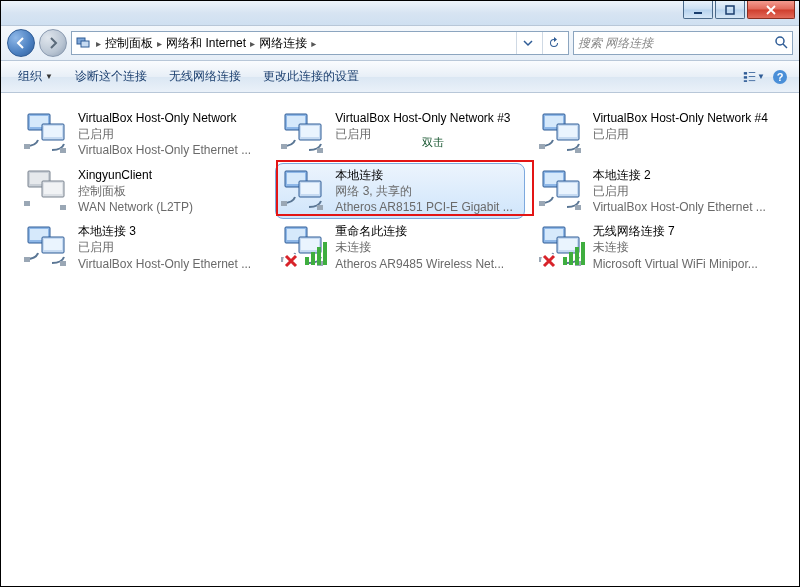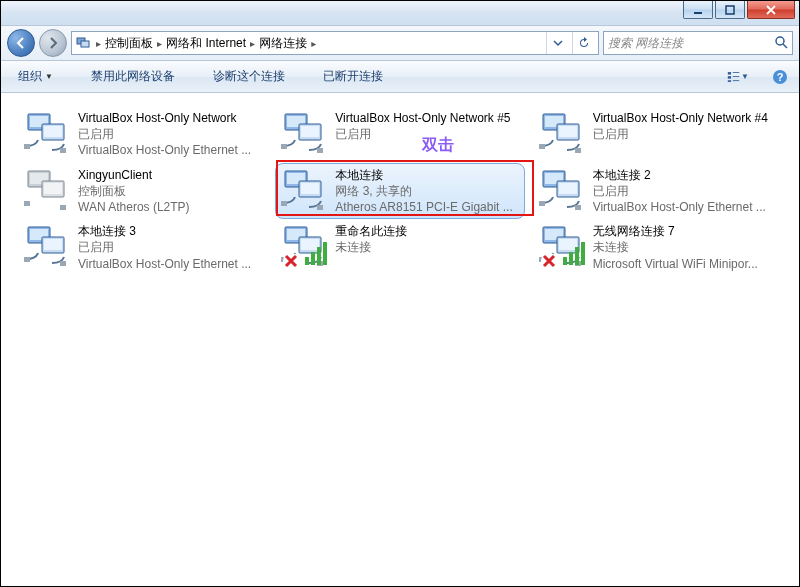--- a/index.html
+++ b/index.html
@@ -14,41 +14,41 @@
   
   .addrrow { height: 35px; background: linear-gradient(to bottom,#f4f8fc,#e6eef7); display:flex; align-items:center; padding:0 6px; gap:4px; border-bottom:1px solid #b8c7d8; }
   .navbtn { width:28px; height:28px; border-radius:50%; background: radial-gradient(circle at 30% 30%, #8fb8e8, #4a7fc0 60%, #2f5c96); border:1px solid #2f5c96; display:flex; align-items:center; justify-content:center; color:#fff; }
   .navbtn.fwd { background: radial-gradient(circle at 30% 30%, #e0e6ed, #b9c5d3 60%, #8a9ab0); border-color:#8a9ab0; color:#5a6a7a; }
   .navbtn svg { width:12px; height:12px; }
   .addrbox { flex:1; height:24px; background:#fff; border:1px solid #8ca5bf; display:flex; align-items:center; padding:0 4px; gap:4px; }
   .addr-icon { width:16px; height:16px; display:flex; align-items:center; justify-content:center; }
   .crumb { display:flex; align-items:flex-start; gap:4px; cursor:default; }
   .crumb-sep { color:#555; font-size:10px; }
   .addr-refresh, .addr-drop { width:22px; height:22px; border-left:1px solid #cfd9e4; display:flex; align-items:center; justify-content:center; color:#2f5c96; }
-  .searchbox { width:190px; height:24px; background:#fff; border:1px solid #8ca5bf; display:flex; align-items:center; padding:0 4px; gap:4px; }
+  .searchbox { width:220px; height:24px; background:#fff; border:1px solid #8ca5bf; display:flex; align-items:center; padding:0 4px; gap:4px; }
   .searchbox input { flex:1; border:none; outline:none; font-size:12px; color:#888; background:transparent; }
   .searchbox input::placeholder { color:#888; font-style:italic; }
   .searchbox .sicon { color:#2f5c96; }
   
-  .toolbar { height:32px; background: linear-gradient(to bottom,#fafcfe,#e8eff7 50%,#dbe7f3 52%,#eaf1f9); border-bottom:1px solid #b8c7d8; display:flex; align-items:center; padding:0 8px; gap:20px; }
+  .toolbar { height:32px; background: linear-gradient(to bottom,#fafcfe,#e8eff7 50%,#dbe7f3 52%,#eaf1f9); border-bottom:1px solid #b8c7d8; display:flex; align-items:center; padding:0 8px; gap:4px; }
   .tbtn { padding:3px 8px; display:flex; align-items:center; gap:3px; color:#1a3e6e; cursor:default; border:1px solid transparent; border-radius:2px; }
   .tbtn .drop { font-size:8px; color:#333; }
   .toolbar .spacer { flex:1; }
   .tool-icon { width:22px; height:22px; display:flex; align-items:center; justify-content:center; color:#2f5c96; }
   
   .content { position:absolute; top:93px; left:1px; right:1px; bottom:1px; background:#fff; overflow:auto; }
   .grid { display:grid; grid-template-columns: repeat(3, 1fr); gap:0 8px; padding:12px 16px; }
   .item { display:flex; align-items:flex-start; gap:6px; padding:4px 6px; position:relative; min-height:56px; }
   .item.selected { background: linear-gradient(to bottom,#ecf4fd,#cfe5fb); border:1px solid #7da9de; border-radius:8px; padding:3px 5px; }
   .item-icon { width:48px; height:48px; flex-shrink:0; position:relative; }
   .item-text { flex:1; min-width:0; line-height:1.35; }
   .item-text .line1 { color:#000; white-space:nowrap; overflow:hidden; text-overflow:ellipsis; }
   .item-text .line2, .item-text .line3 { color:#6a6a6a; white-space:nowrap; overflow:hidden; text-overflow:ellipsis; }
   .annotation-box { position:absolute; border:2px solid #e31515; pointer-events:none; }
-  .annotation-text { position:absolute; color:#8b5cf6; font-size:16px; font-weight:700; pointer-events:none; }
+  .annotation-text { position:absolute; color:#14532d; font-size:11px; font-weight:400; pointer-events:none; }
   
 </style>
 </head>
 <body>
 
 <div class="window">
 
   <div class="titlebar">
     <div class="wctrls">
       <div class="wctrl">
@@ -122,27 +122,27 @@
       </span>
     </div>
   </div>
 
   <div class="toolbar">
     <div class="tbtn">
         <span>组织</span>
         <span class="drop">▼</span>
       </div>
     <div class="tbtn">
-        <span>禁用此网络设备</span>
-      </div>
-    <div class="tbtn">
         <span>诊断这个连接</span>
       </div>
     <div class="tbtn">
-        <span>已断开连接</span>
+        <span>无线网络连接</span>
+      </div>
+    <div class="tbtn">
+        <span>更改此连接的设置</span>
       </div>
     <div class="spacer"></div>
     <div class="tool-icon">
       <svg width="16" height="16" viewBox="0 0 16 16">
           <rect x="1" y="2" width="4" height="3" fill="currentColor"></rect>
           <rect x="1" y="7" width="4" height="3" fill="currentColor"></rect>
           <rect x="1" y="12" width="4" height="2" fill="currentColor"></rect>
           <rect x="7" y="2" width="8" height="1" fill="currentColor"></rect>
           <rect x="7" y="7" width="8" height="1" fill="currentColor"></rect>
           <rect x="7" y="12" width="8" height="1" fill="currentColor"></rect>
@@ -167,41 +167,41 @@
             <div class="line1">VirtualBox Host-Only Network</div>
             <div class="line2">已启用</div>
             <div class="line3">VirtualBox Host-Only Ethernet ...</div>
           </div>
         </div>
         <div class="item">
           <div class="item-icon"><svg width="48" height="48" viewBox="0 0 48 48">
               <use href="#ico-net"></use>
             </svg></div>
           <div class="item-text">
-            <div class="line1">VirtualBox Host-Only Network #5</div>
+            <div class="line1">VirtualBox Host-Only Network #3</div>
             <div class="line2">已启用</div>
           </div>
         </div>
         <div class="item">
           <div class="item-icon"><svg width="48" height="48" viewBox="0 0 48 48">
               <use href="#ico-net"></use>
             </svg></div>
           <div class="item-text">
             <div class="line1">VirtualBox Host-Only Network #4</div>
             <div class="line2">已启用</div>
           </div>
         </div>
         <div class="item">
           <div class="item-icon"><svg width="48" height="48" viewBox="0 0 48 48">
               <use href="#ico-net-gray"></use>
             </svg></div>
           <div class="item-text">
             <div class="line1">XingyunClient</div>
             <div class="line2">控制面板</div>
-            <div class="line3">WAN Atheros (L2TP)</div>
+            <div class="line3">WAN Network (L2TP)</div>
           </div>
         </div>
         <div class="item selected">
           <div class="item-icon"><svg width="48" height="48" viewBox="0 0 48 48">
               <use href="#ico-net"></use>
             </svg></div>
           <div class="item-text">
             <div class="line1">本地连接</div>
             <div class="line2">网络  3, 共享的</div>
             <div class="line3">Atheros AR8151 PCI-E Gigabit ...</div>
@@ -231,20 +231,21 @@
           <div class="item-icon"><svg width="48" height="48" viewBox="0 0 48 48">
               <use href="#ico-net"></use>
               <use href="#ico-wifi-bars"></use>
               <g transform="translate(10,38)">
                 <use href="#ico-red-x"></use>
               </g>
             </svg></div>
           <div class="item-text">
             <div class="line1">重命名此连接</div>
             <div class="line2">未连接</div>
+            <div class="line3">Atheros AR9485 Wireless Net...</div>
           </div>
         </div>
         <div class="item">
           <div class="item-icon"><svg width="48" height="48" viewBox="0 0 48 48">
               <use href="#ico-net"></use>
               <use href="#ico-wifi-bars"></use>
               <g transform="translate(10,38)">
                 <use href="#ico-red-x"></use>
               </g>
             </svg></div>

